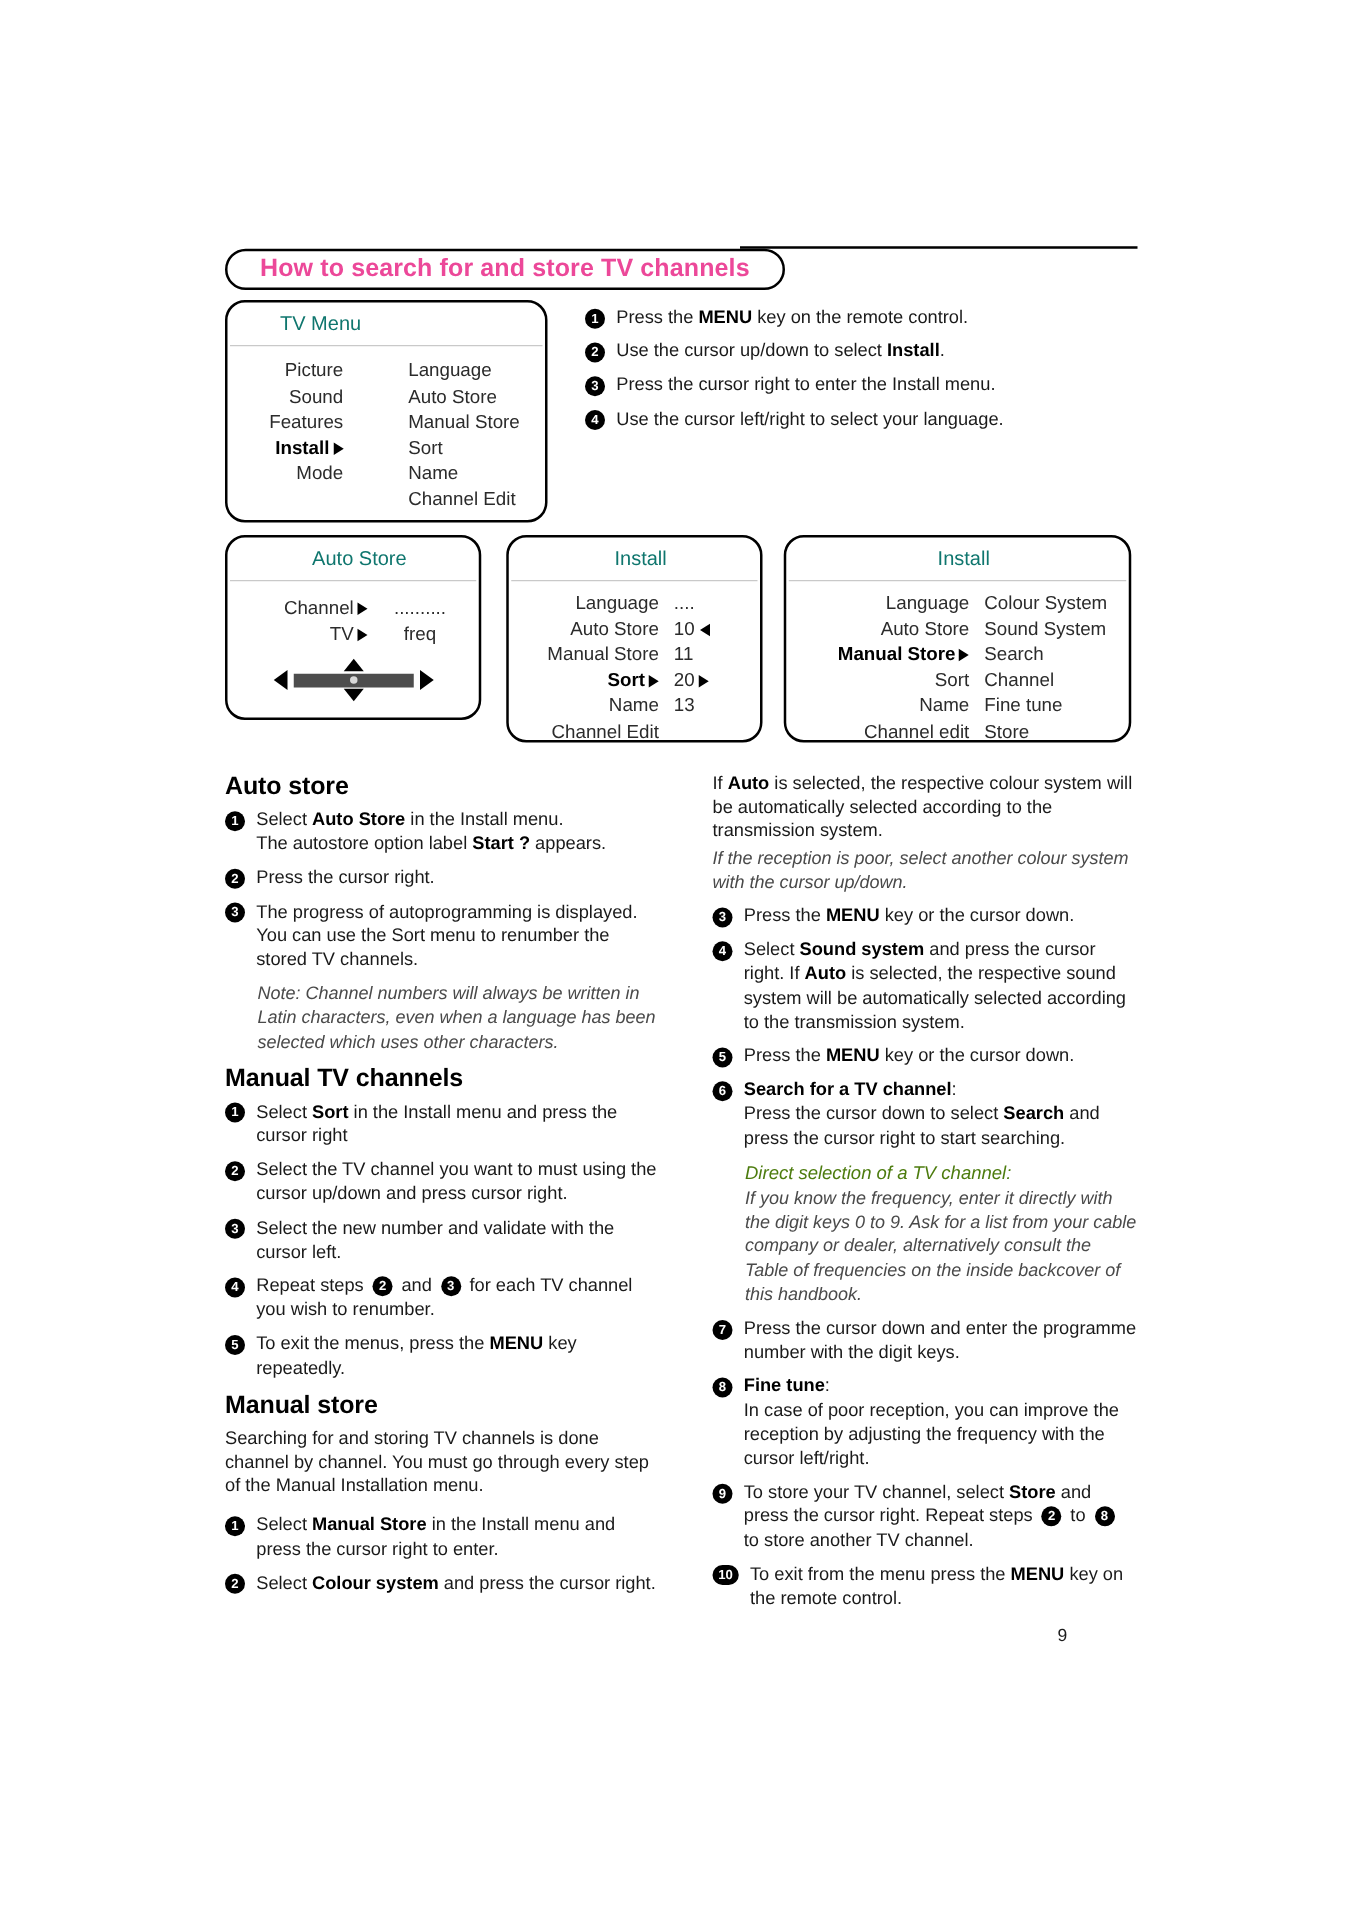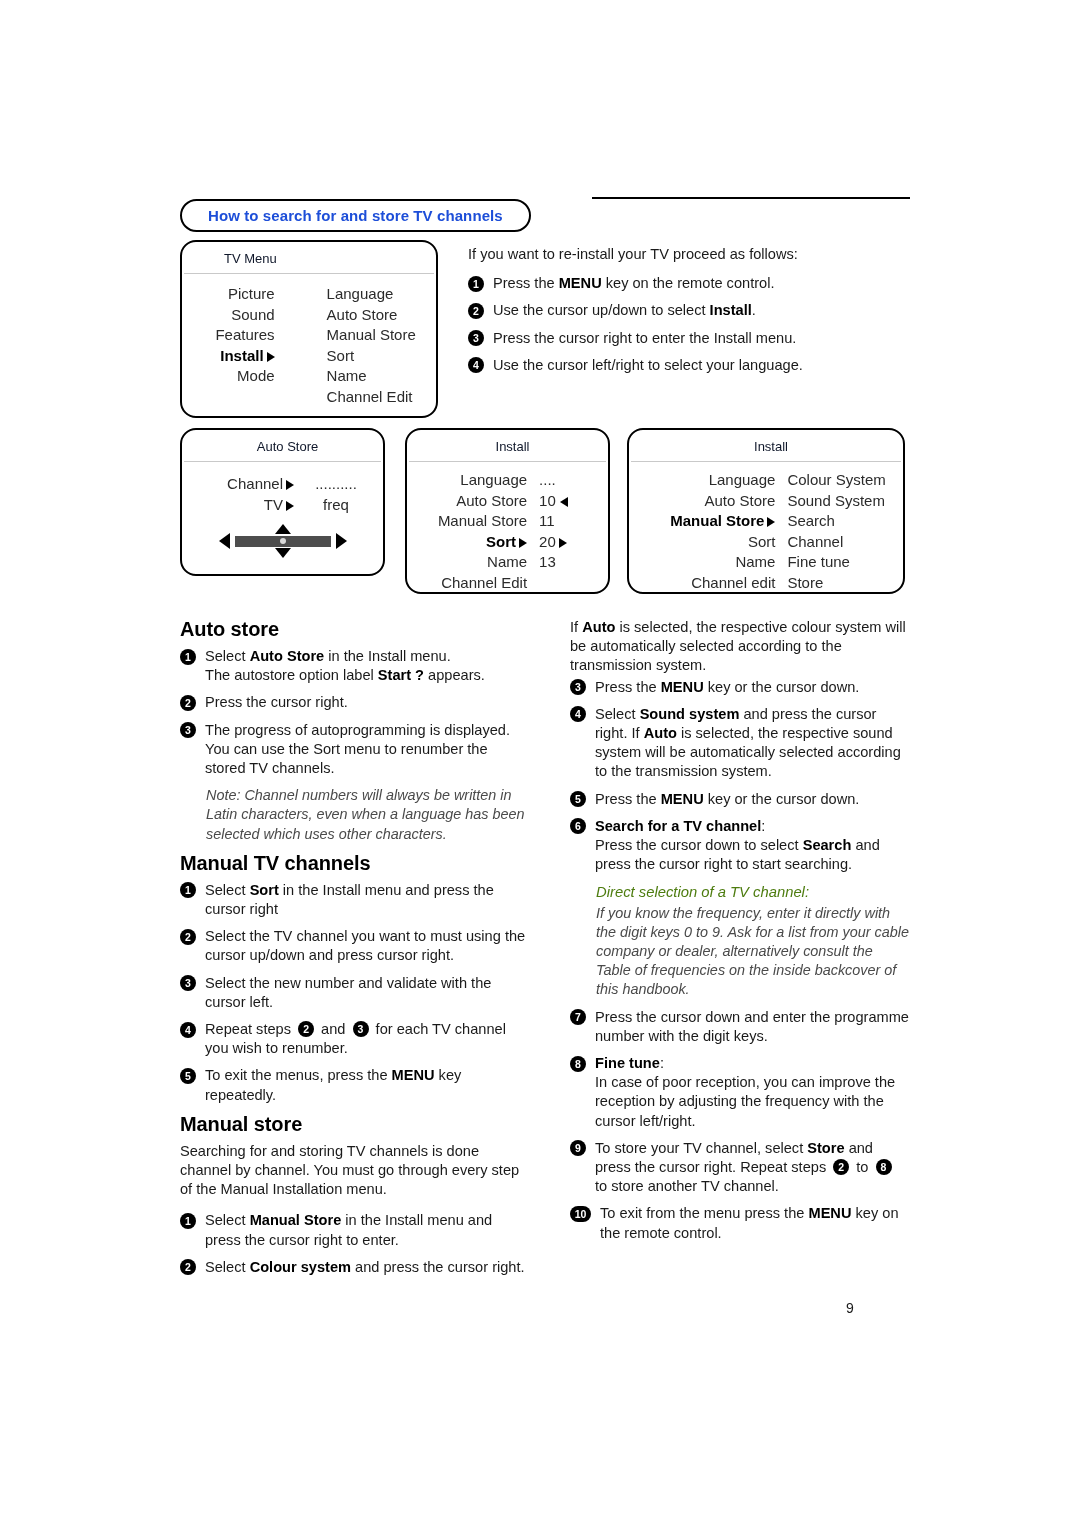--- a/index.html
+++ b/index.html
@@ -40,38 +40,38 @@
     padding: 0 26px;
     border: 2.5px solid #000;
     border-radius: 18px;
     display: flex;
     align-items: center;
     justify-content: center;
     box-sizing: border-box;
     background: #fff;
   }
   .title-pill span {
-    font-size: 15px;
+    font-size: 20px;
     font-weight: bold;
     letter-spacing: 0.1px;
     white-space: nowrap;
-    color: #1d4ed8;
+    color: #ec4899;
   }
 
   
   .menubox {
     position: absolute;
     border: 2px solid #000;
     border-radius: 16px;
     box-sizing: border-box;
     background: #fff;
   }
   .menubox .mb-title {
-    font-size: 13px;
-    color: #0f172a;
+    font-size: 16px;
+    color: #0f766e;
     text-align: center;
     padding-top: 9px;
     padding-bottom: 7px;
     padding-left: 10px;
   }
   .menubox .mb-sep {
     height: 1px;
     background: #c9c9c9;
     margin: 0 2px;
   }
@@ -290,21 +290,20 @@
           <div class="row">Auto Store</div>
           <div class="row">Manual Store</div>
           <div class="row">Sort</div>
           <div class="row">Name</div>
           <div class="row">Channel Edit</div>
         </div>
     </div>
   </div>
 
   <div style="position:absolute; left:468px; top:245px; width:440px;">
-    <p class="para" style="margin-bottom:10px;">If you want to re-install your TV proceed as follows:</p>
     <div id="intro-steps">
         <div class="step">
           <span class="bul">1</span>
           <span class="txt">Press the <b>MENU</b> key on the remote control.</span>
         </div>
         <div class="step">
           <span class="bul">2</span>
           <span class="txt">Use the cursor up/down to select <b>Install</b>.</span>
         </div>
         <div class="step">
@@ -441,20 +440,21 @@
         <div class="step">
           <span class="bul">2</span>
           <span class="txt">Select <b>Colour system</b> and press the cursor right.</span>
         </div>
       </div>
 
   </div>
 
   <div class="col-r">
     <p class="para tight" id="rc-cont">If <b>Auto</b> is selected, the respective colour system will be automatically selected according to the transmission system.</p>
+    <p class="note">If the reception is poor, select another colour system with the cursor up/down.</p>
     <div id="rc-steps">
         <div class="step">
           <span class="bul">3</span>
           <span class="txt">Press the <b>MENU</b> key or the cursor down.</span>
         </div>
         <div class="step">
           <span class="bul">4</span>
           <span class="txt">Select <b>Sound system</b> and press the cursor right. If <b>Auto</b> is selected, the respective sound system will be automatically selected according to the transmission system.</span>
         </div>
         <div class="step">

